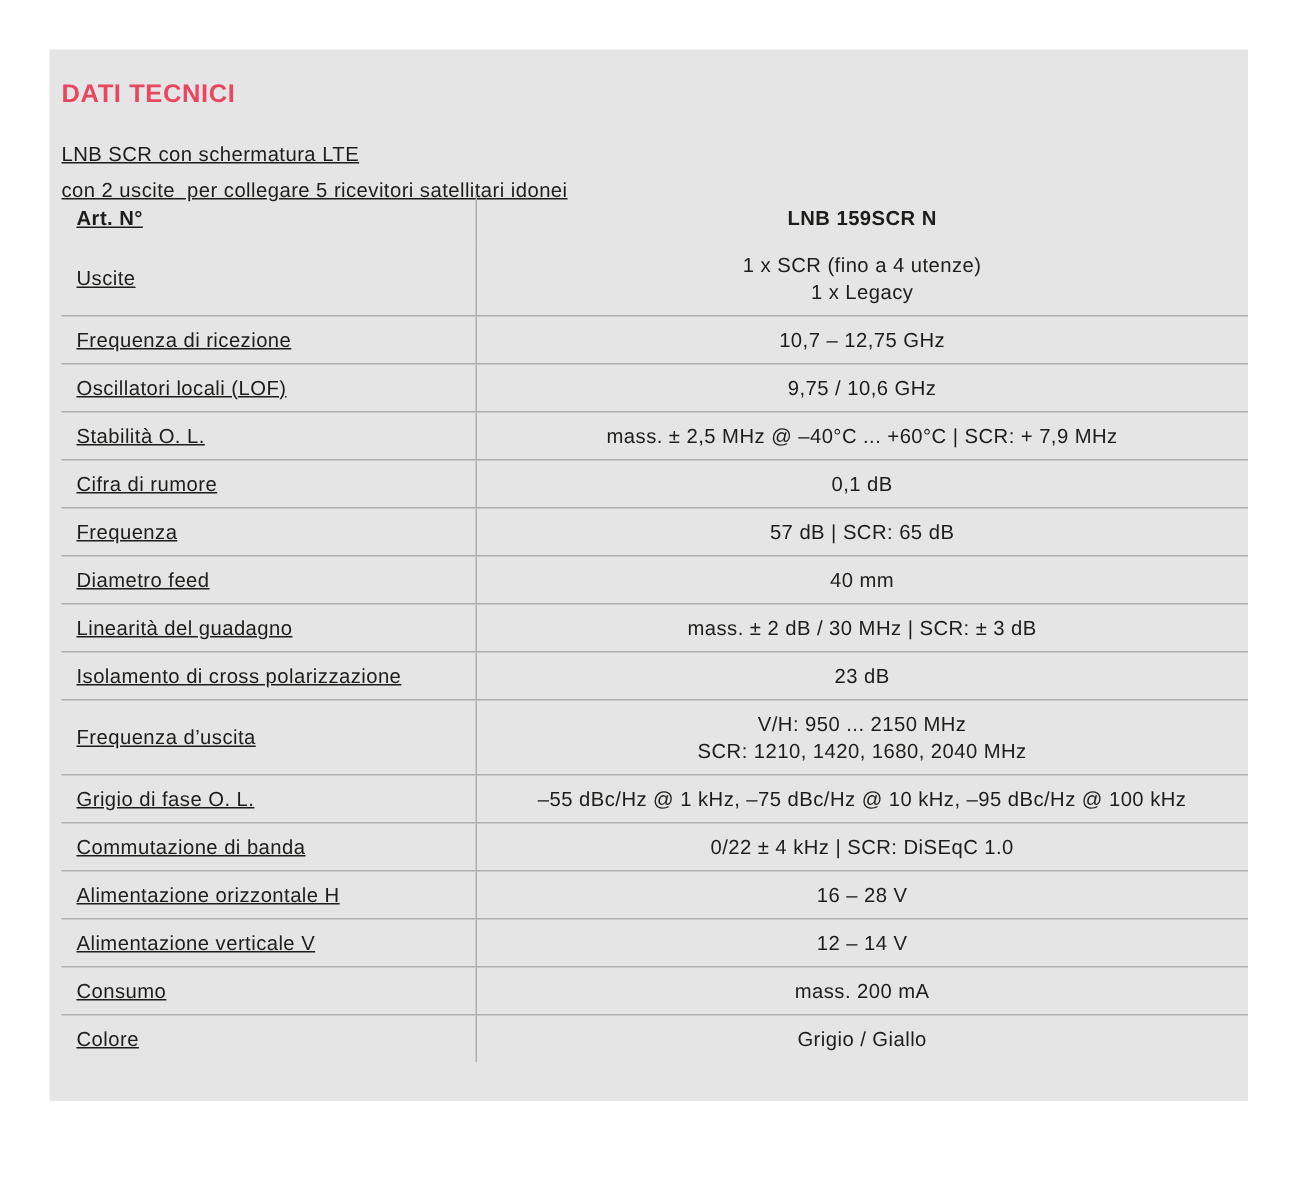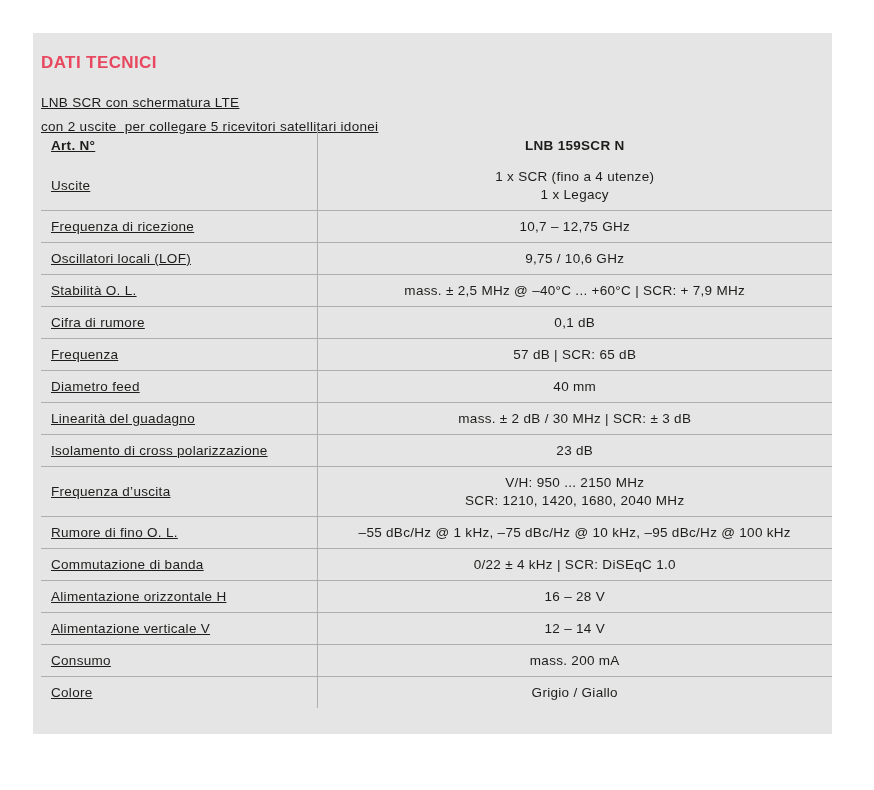--- a/index.html
+++ b/index.html
@@ -130,21 +130,21 @@
         <tr>
           <td class="label">Isolamento di cross polarizzazione</td>
           <td class="value">23 dB</td>
         </tr>
         <tr>
           <td class="label">Frequenza d’uscita</td>
           <td class="value">V/H: 950 ... 2150 MHz
 SCR: 1210, 1420, 1680, 2040 MHz</td>
         </tr>
         <tr>
-          <td class="label">Rumore di fino O. L.</td>
+          <td class="label">Grigio di fase O. L.</td>
           <td class="value">–55 dBc/Hz @ 1 kHz, –75 dBc/Hz @ 10 kHz, –95 dBc/Hz @ 100 kHz</td>
         </tr>
         <tr>
           <td class="label">Commutazione di banda</td>
           <td class="value">0/22 ± 4 kHz | SCR: DiSEqC 1.0</td>
         </tr>
         <tr>
           <td class="label">Alimentazione orizzontale H</td>
           <td class="value">16 – 28 V</td>
         </tr>

